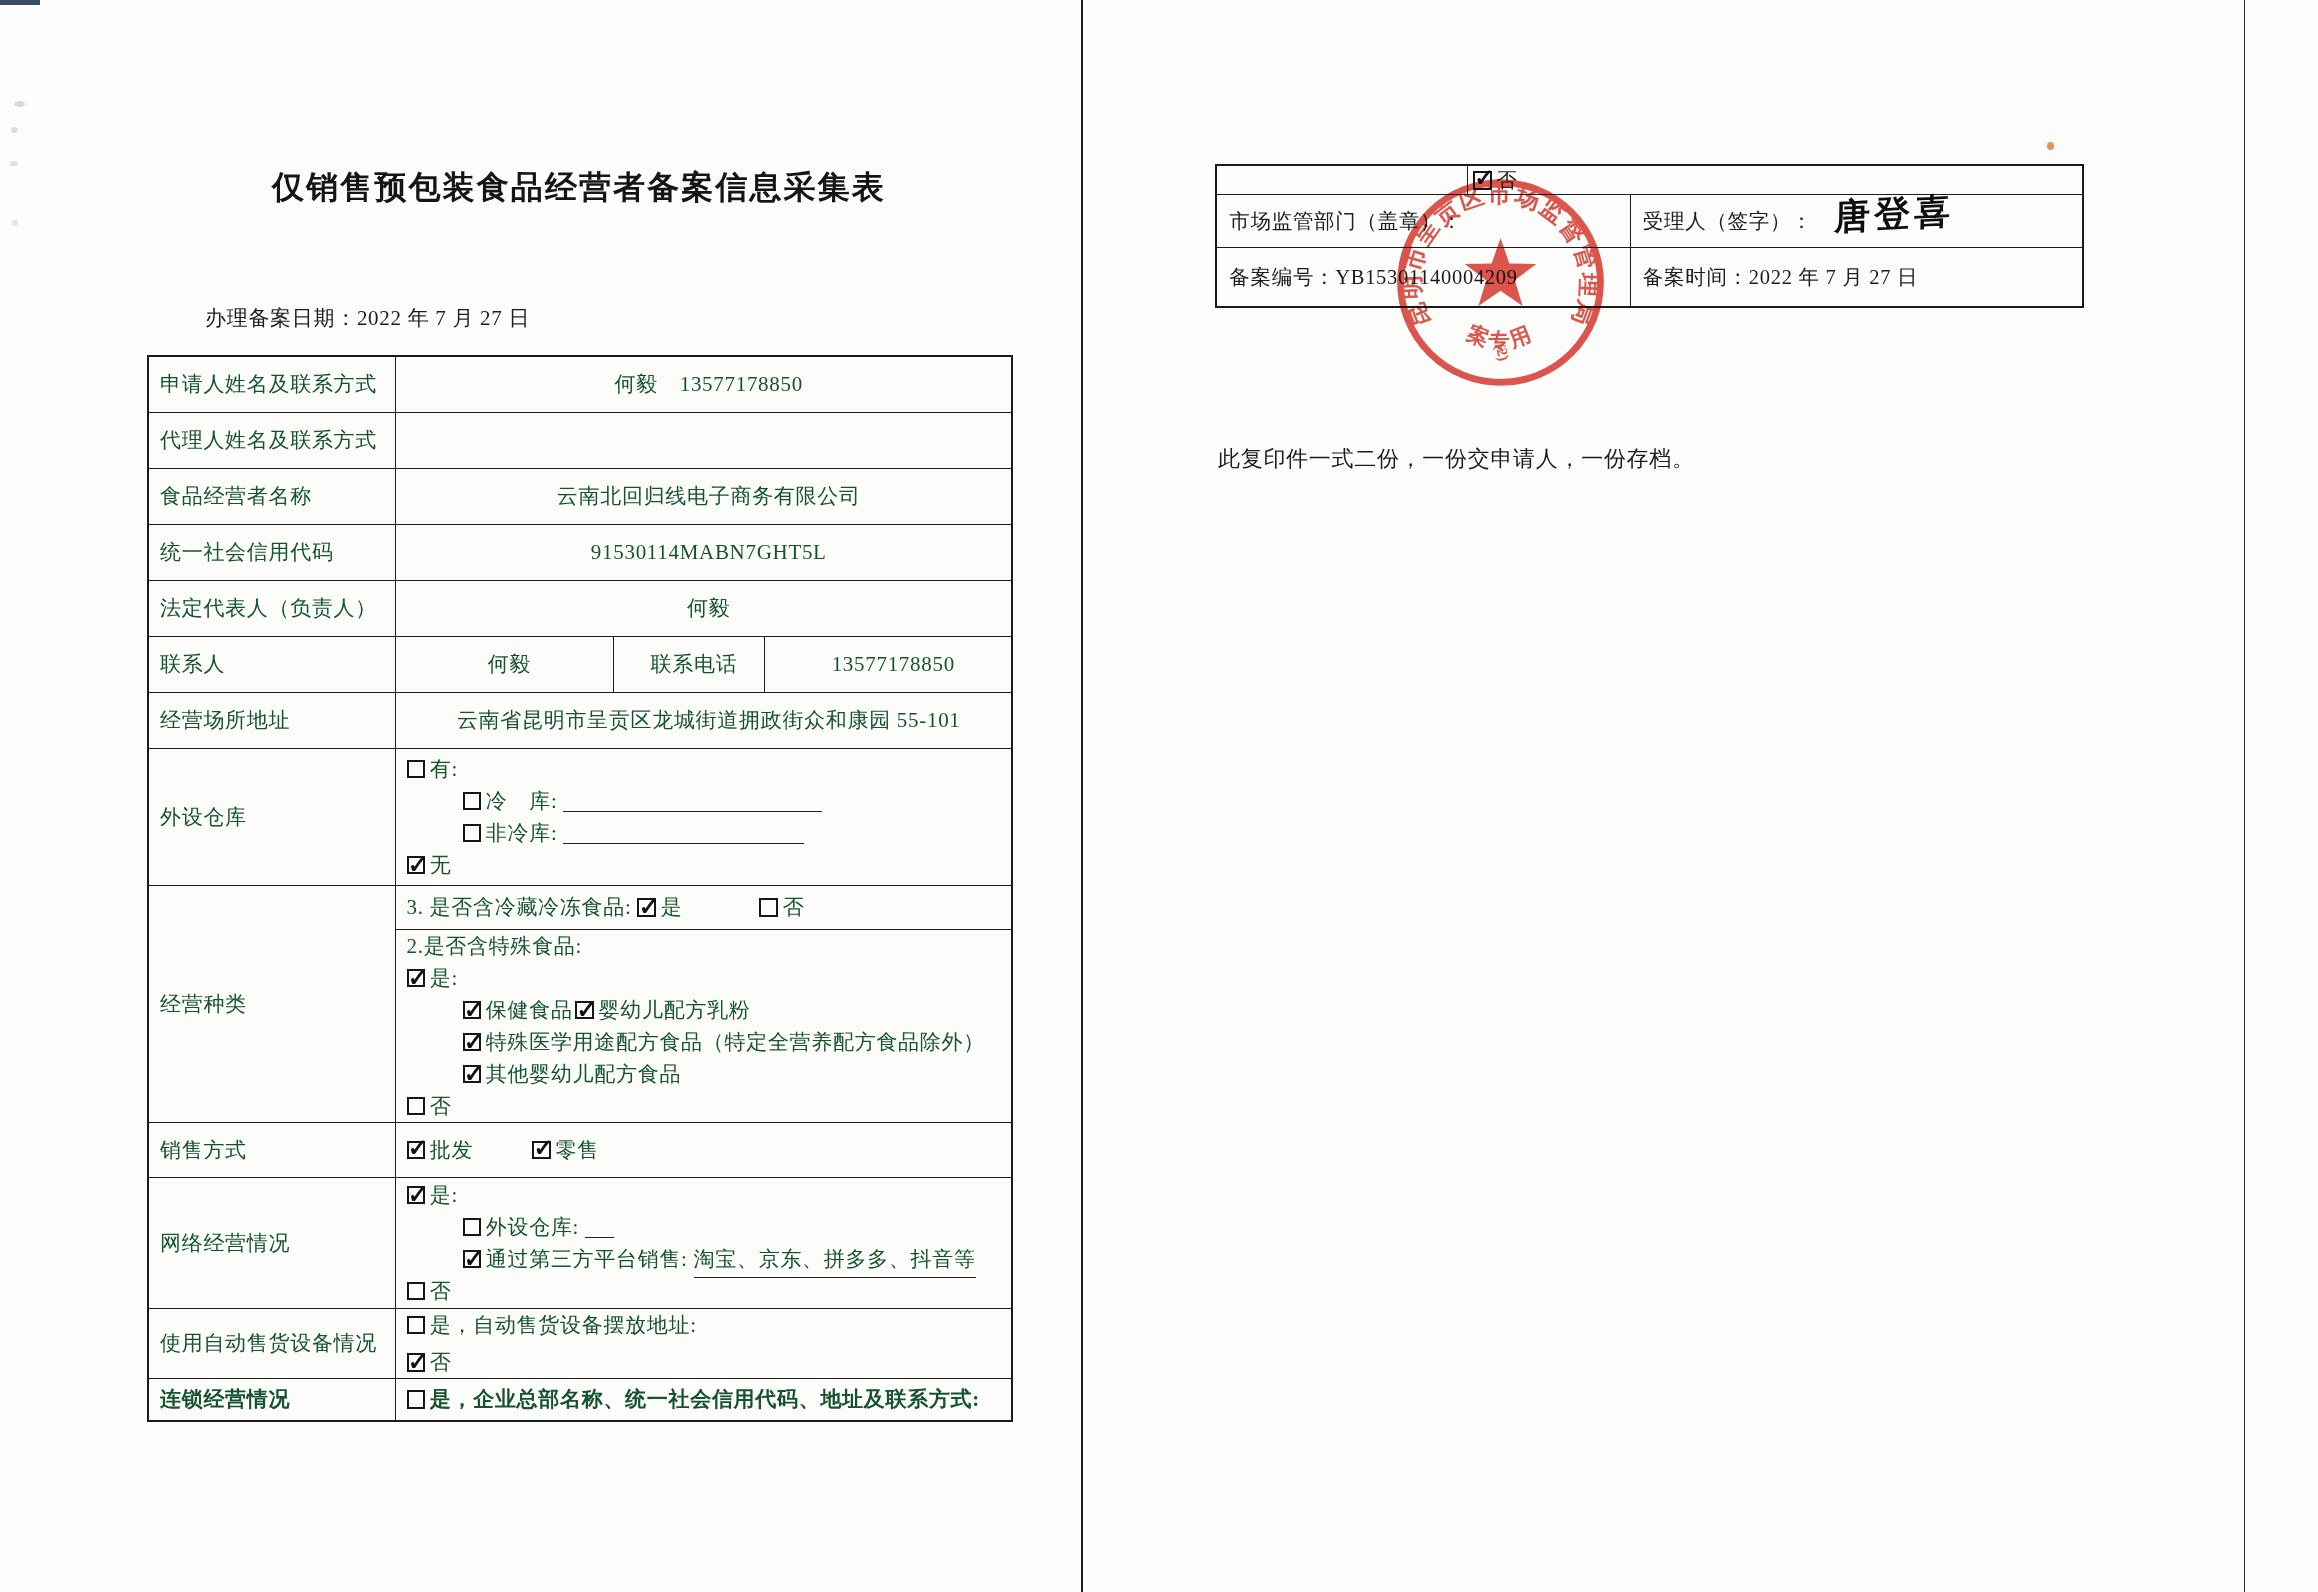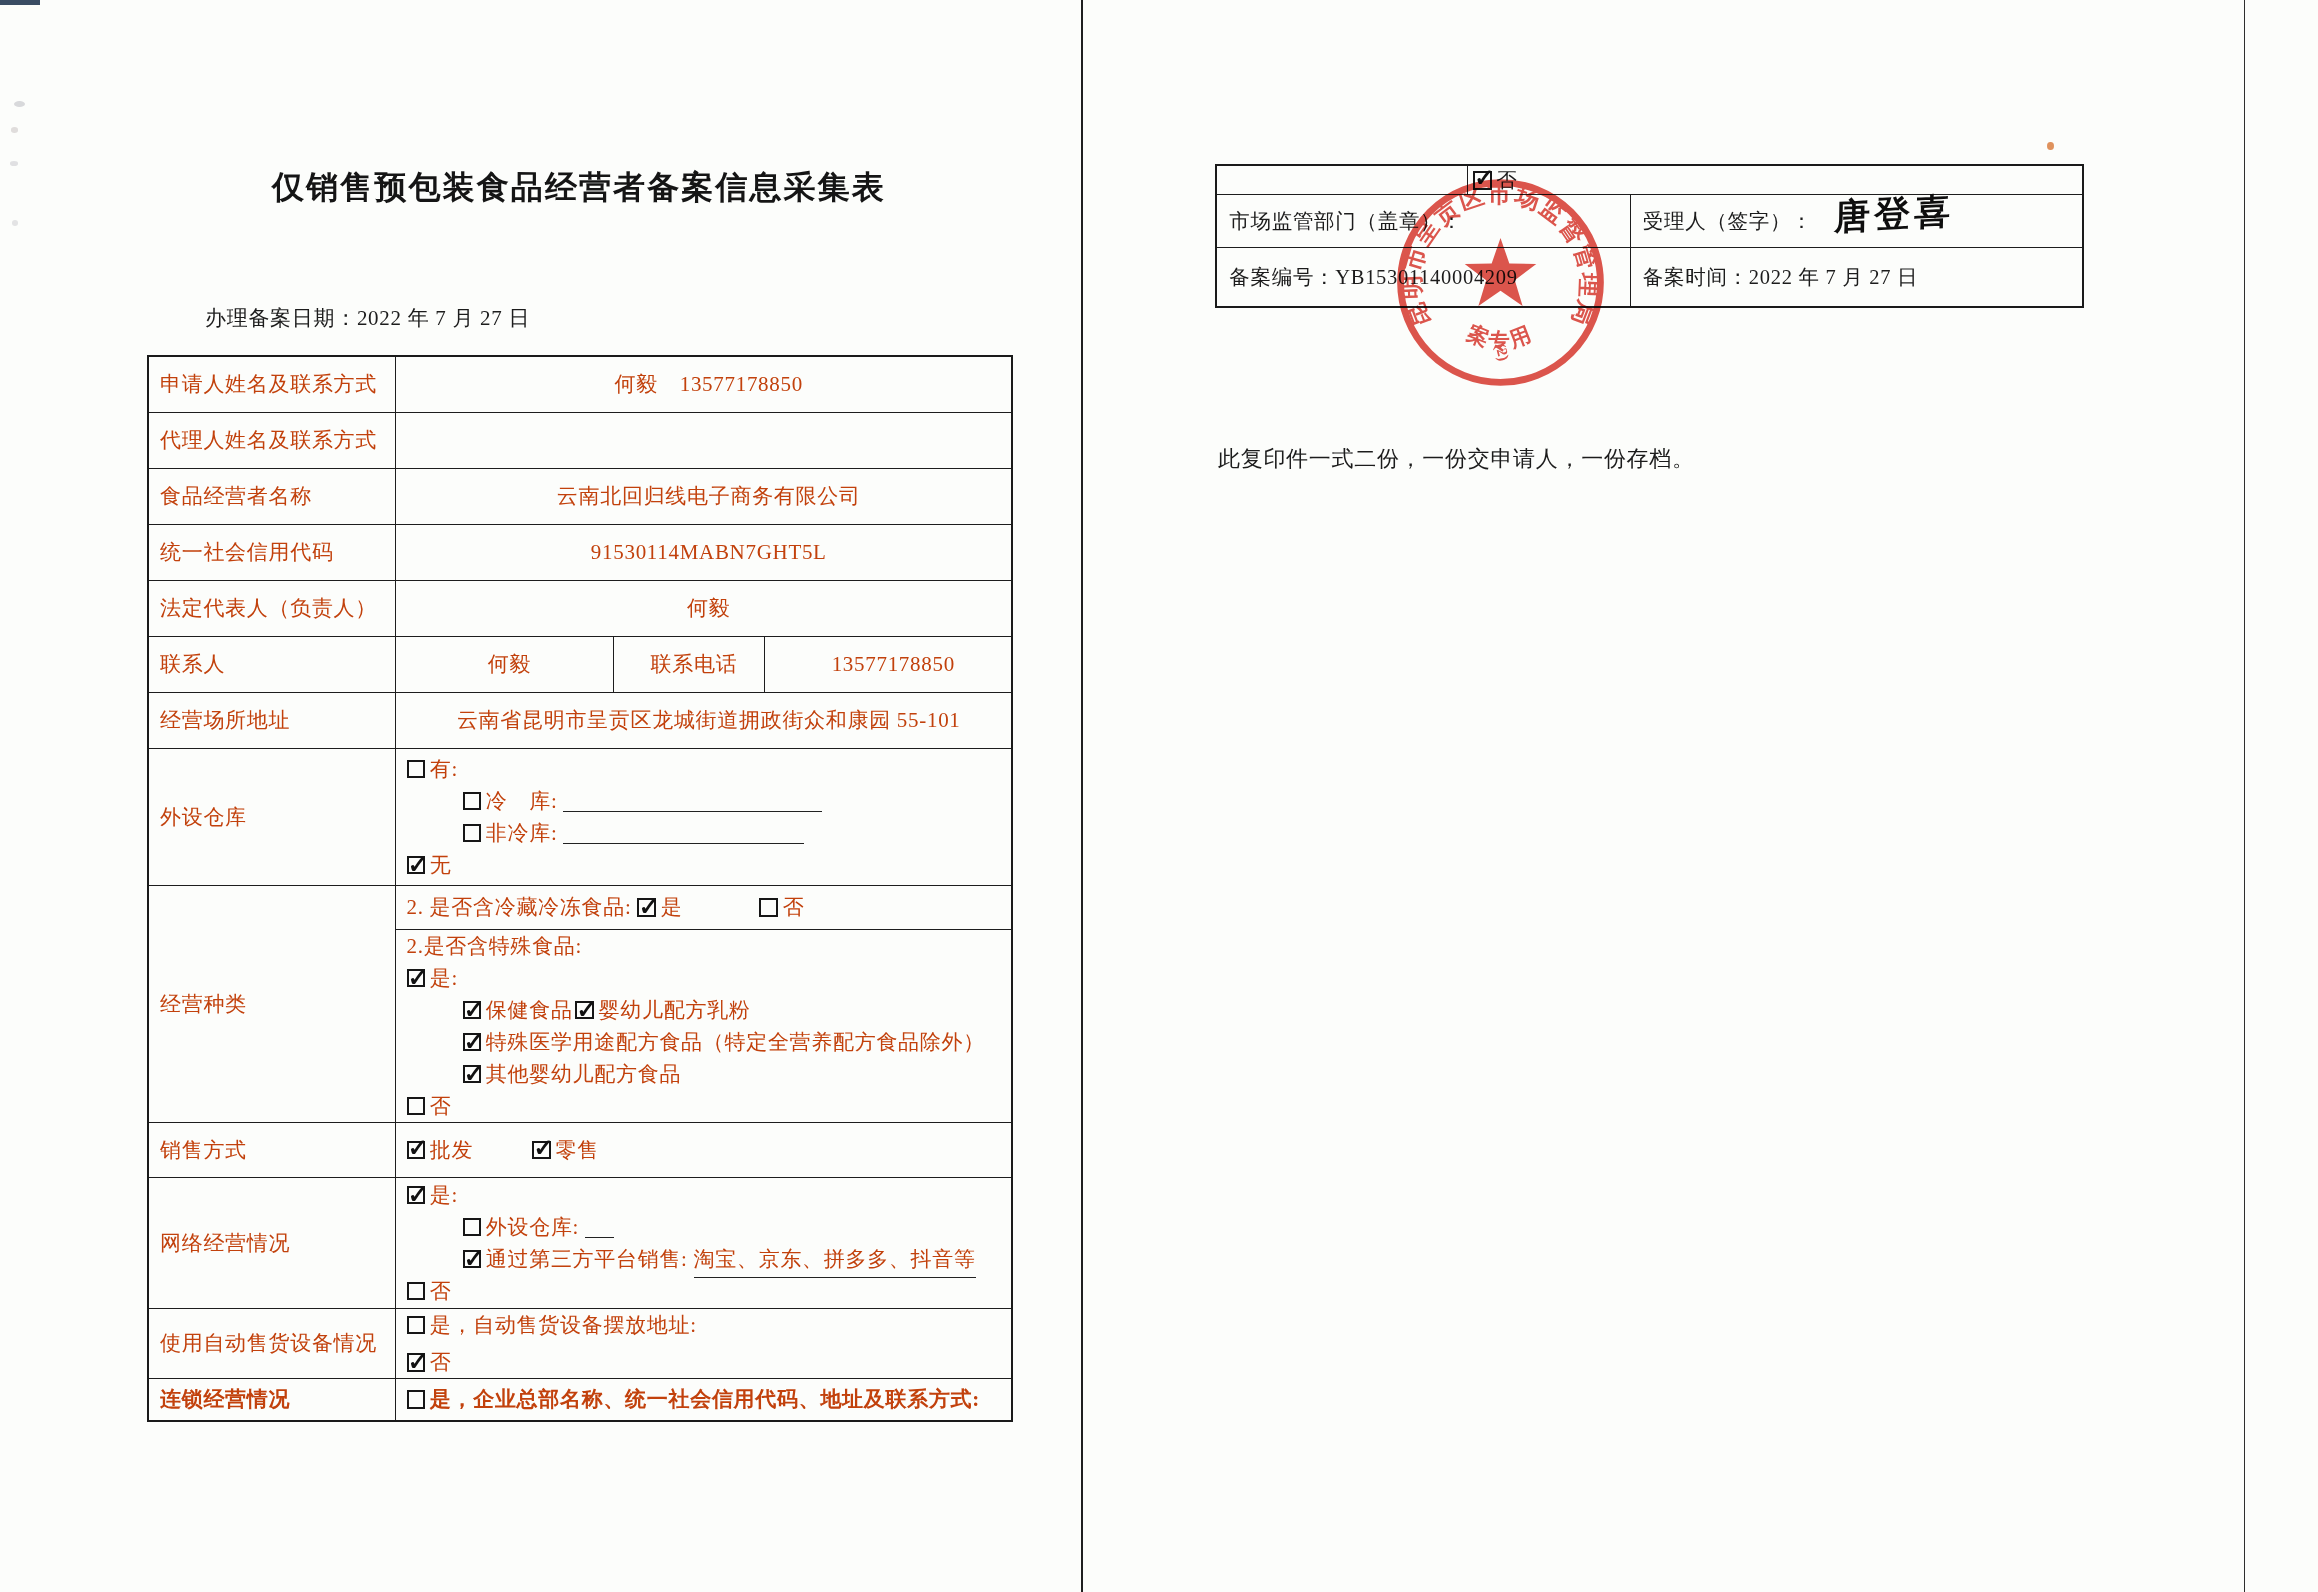--- a/index.html
+++ b/index.html
@@ -20,21 +20,21 @@
     position:absolute;left:147px;top:166px;width:864px;
     text-align:center;font-size:32px;font-weight:bold;letter-spacing:2.1px;
     color:#151515;
   }
   .date-line{
     position:absolute;left:205px;top:304px;font-size:21px;letter-spacing:0.7px;
   }
   table.form{
     position:absolute;left:147px;top:355px;
     border-collapse:collapse;table-layout:fixed;
-    font-size:21px;letter-spacing:0.7px;color:#c2410c;
+    font-size:21px;letter-spacing:0.7px;color:#14532d;
     background:transparent;
   }
   table.form td{
     border:1.7px solid #1d1d1d;
     padding:0 0 0 11px;
     vertical-align:middle;
     overflow:visible;
   }
   table.form{border:2.7px solid #1a1a1a;}
   td.val{text-align:center;padding:0 4.1px;}
@@ -148,21 +148,21 @@
         <div class="line"><span class="cb"></span><span>有:</span></div>
         <div class="line ind"><span class="cb"></span><span>冷　库:</span> <span class="uline" style="width:259px;"></span></div>
         <div class="line ind"><span class="cb"></span><span>非冷库:</span> <span class="uline" style="width:241px;"></span></div>
         <div class="line"><span class="cb checked"></span><span>无</span></div>
       </td>
     </tr>
 
     <tr style="height:44px;">
       <td rowspan="2">经营种类</td>
       <td colspan="3">
-        <span class="line"><span>2. 是否含冷藏冷冻食品:</span>&nbsp;<span class="cb checked"></span><span>是</span><span class="gap-lg"></span><span class="cb"></span><span>否</span></span>
+        <span class="line"><span>3. 是否含冷藏冷冻食品:</span>&nbsp;<span class="cb checked"></span><span>是</span><span class="gap-lg"></span><span class="cb"></span><span>否</span></span>
       </td>
     </tr>
 
     <tr style="height:192px;">
       <td class="blk" colspan="3">
         <div class="line">2.是否含特殊食品:</div>
         <div class="line"><span class="cb checked"></span><span>是:</span></div>
         <div class="line ind"><span class="cb checked"></span><span>保健食品</span><span class="cb checked" style="margin-left:2.7px;"></span><span>婴幼儿配方乳粉</span></div>
         <div class="line ind"><span class="cb checked"></span><span>特殊医学用途配方食品（特定全营养配方食品除外）</span></div>
         <div class="line ind"><span class="cb checked"></span><span>其他婴幼儿配方食品</span></div>

